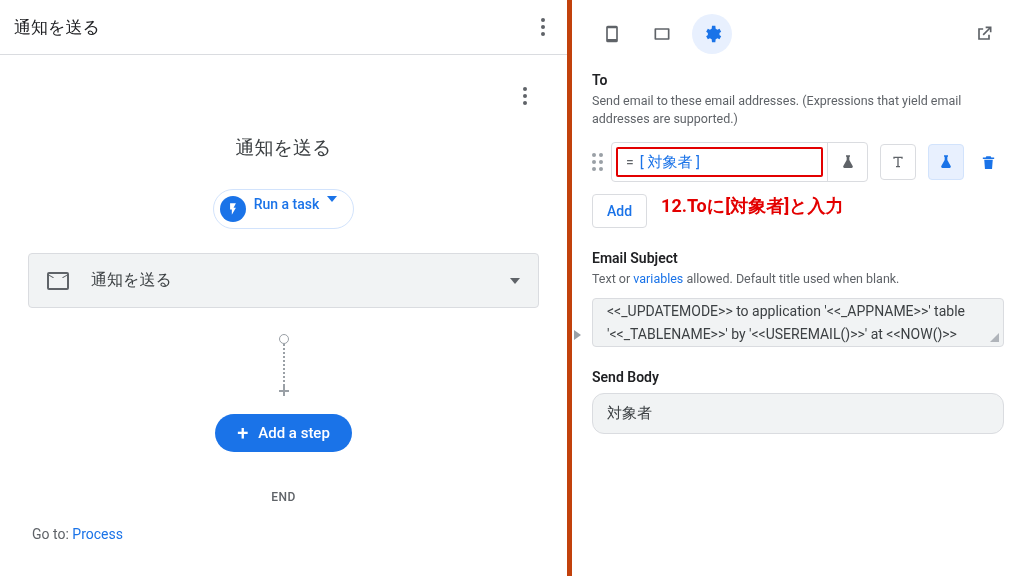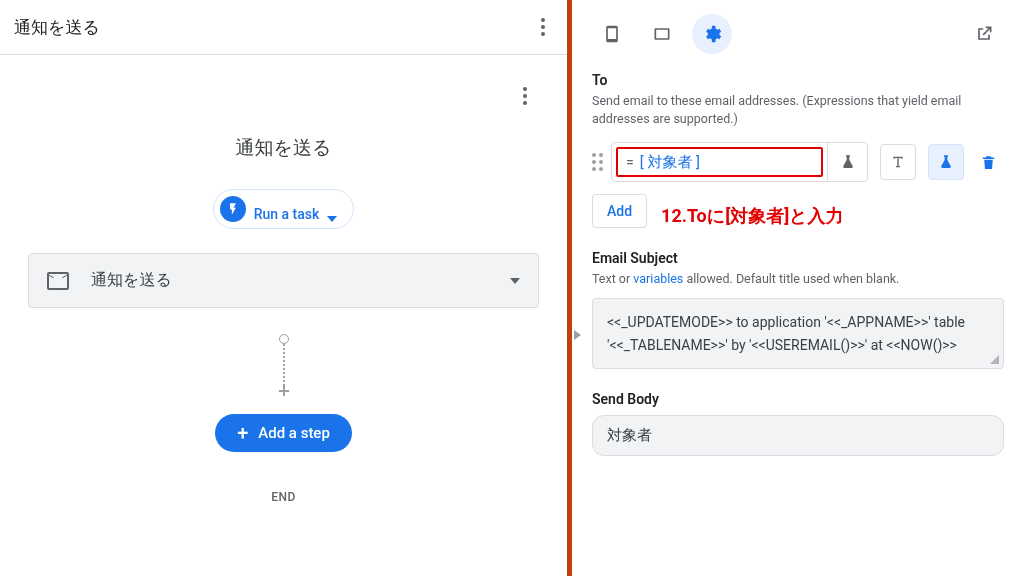--- a/index.html
+++ b/index.html
@@ -6,21 +6,21 @@
     body{width:1024px;height:576px;display:flex;background:#fff;overflow:hidden;color:#202124}
     .left{width:572px;display:flex;flex-direction:column;border-right:5px solid #c2410c}
     .right{flex:1;display:flex;flex-direction:column;padding:8px 20px 0 20px}
     .lhead{display:flex;align-items:center;justify-content:space-between;padding:10px 14px;border-bottom:1px solid #dadce0}
     .lhead h1{font-size:17px;font-weight:500}
     .vmore{display:flex;flex-direction:column;gap:3px;cursor:pointer;padding:8px}
     .vmore span{width:4px;height:4px;border-radius:50%;background:#5f6368}
     .lbody{flex:1;display:flex;flex-direction:column;align-items:center;padding:10px 28px;overflow:hidden}
     .substep{width:100%;display:flex;justify-content:flex-end;padding:14px 4px 4px}
     .title2{font-size:19px;color:#3c4043;margin:18px 0 28px}
-    .run{display:flex;align-items:flex-end;gap:8px;background:#fff;border:1px solid #d2e3fc;border-radius:20px;padding:6px 16px 6px 6px;color:#1a73e8;font-weight:500;font-size:14px;cursor:pointer}
+    .run{display:flex;align-items:flex-start;gap:8px;background:#fff;border:1px solid #d2e3fc;border-radius:20px;padding:6px 16px 6px 6px;color:#1a73e8;font-weight:500;font-size:14px;cursor:pointer}
     .bolt{width:26px;height:26px;border-radius:50%;background:#1a73e8;display:flex;align-items:center;justify-content:center}
     .bolt svg{width:14px;height:14px;fill:#fff}
     .caret{width:0;height:0;border-left:5px solid transparent;border-right:5px solid transparent;border-top:6px solid #1a73e8}
     .taskbox{width:100%;background:#f1f3f4;border:1px solid #dadce0;border-radius:4px;margin-top:24px;padding:16px 18px;display:flex;align-items:center;gap:22px;cursor:pointer}
     .mailico{width:22px;height:18px;border:2px solid #5f6368;border-radius:2px;position:relative}
     .mailico:before{content:"";position:absolute;left:-2px;right:-2px;top:0;height:0;border-bottom:9px solid transparent;border-left:11px solid #5f6368;border-right:11px solid #5f6368;clip-path:polygon(0 0,50% 70%,100% 0,100% 12%,50% 82%,0 12%)}
     .taskbox .txt{font-size:16px;color:#3c4043}
     .taskbox .chev{margin-left:auto;width:0;height:0;border-left:5px solid transparent;border-right:5px solid transparent;border-top:6px solid #5f6368}
     .flowline{display:flex;flex-direction:column;align-items:center;margin-top:26px}
     .circle{width:10px;height:10px;border:1.5px solid #9aa0a6;border-radius:50%}
@@ -50,24 +50,24 @@
     .expr-in{flex:1;border:2px solid #e30000;border-radius:2px;display:flex;align-items:center;padding:0 8px;margin:4px}
     .expr-in .eq{color:#5f6368;font-size:14px;margin-right:6px}
     .expr-in .val{color:#1a73e8;font-size:15px}
     .flask,.tbtn{width:40px;display:flex;align-items:center;justify-content:center;border-left:1px solid #dadce0}
     .tbtn,.flask2{width:36px;height:36px;border:1px solid #dadce0;border-radius:4px;display:flex;align-items:center;justify-content:center;margin-left:4px;cursor:pointer}
     .flask svg,.tbtn svg,.flask2 svg{width:16px;height:16px;fill:#5f6368}
     .flask2 svg{fill:#1a73e8}
     .flask2{background:#e8f0fe;border-color:#d2e3fc}
     .trash{width:32px;display:flex;align-items:center;justify-content:center;cursor:pointer}
     .trash svg{width:17px;height:17px;fill:#1a73e8}
-    .addrow{display:flex;align-items:flex-end;gap:14px;margin-top:12px}
+    .addrow{display:flex;align-items:flex-start;gap:14px;margin-top:12px}
     .addbtn{color:#1a73e8;font-weight:500;font-size:14px;border:1px solid #dadce0;border-radius:4px;padding:8px 14px;cursor:pointer}
     .annot{color:#e30000;font-weight:700;font-size:18px}
-    .subjbox{width:100%;background:#f1f3f4;border:1px solid #dadce0;border-radius:4px;padding:12px 14px;margin-top:10px;font-size:14px;color:#3c4043;line-height:1.6;position:relative}
+    .subjbox{width:100%;background:#f1f3f4;border:1px solid #dadce0;border-radius:4px;padding:1px 14px;margin-top:10px;font-size:14px;color:#3c4043;line-height:1.6;position:relative}
     .subjbox .tri{position:absolute;right:4px;bottom:4px;width:0;height:0;border-left:9px solid transparent;border-bottom:9px solid #b0b4ba}
     .bodybox{width:100%;background:#f1f3f4;border:1px solid #dadce0;border-radius:12px;padding:10px 14px;margin-top:8px;font-size:15px;color:#3c4043}
     .sec{margin-top:22px}
     .expand-arr{position:absolute;left:574px;top:330px;cursor:pointer}
     .expand-arr:before{content:"";display:block;width:0;height:0;border-top:5px solid transparent;border-bottom:5px solid transparent;border-left:7px solid #9aa0a6}
   </style>
 </head>
 <body>
 
 <div class="left">
@@ -105,20 +105,23 @@
     <div class="flowline">
       <div class="circle"></div>
         <div class="dots"></div>
         <div class="plus"></div>
     </div>
     <div class="addstep">
       <span class="pl">+</span>
       <span>Add a step</span>
     </div>
     <div class="end">END</div>
+    <div class="goto">
+      <span>Go to: </span><span class="lnk">Process</span>
+    </div>
   </div>
 </div>
 
 <div class="expand-arr"></div>
 
 <div class="right">
   <div class="rtabs">
     <div class="ticon">
         <svg viewBox="0 0 24 24">
           <path d="M7 2h10a2 2 0 012 2v16a2 2 0 01-2 2H7a2 2 0 01-2-2V4a2 2 0 012-2zm0 3v13h10V5H7z"></path>

